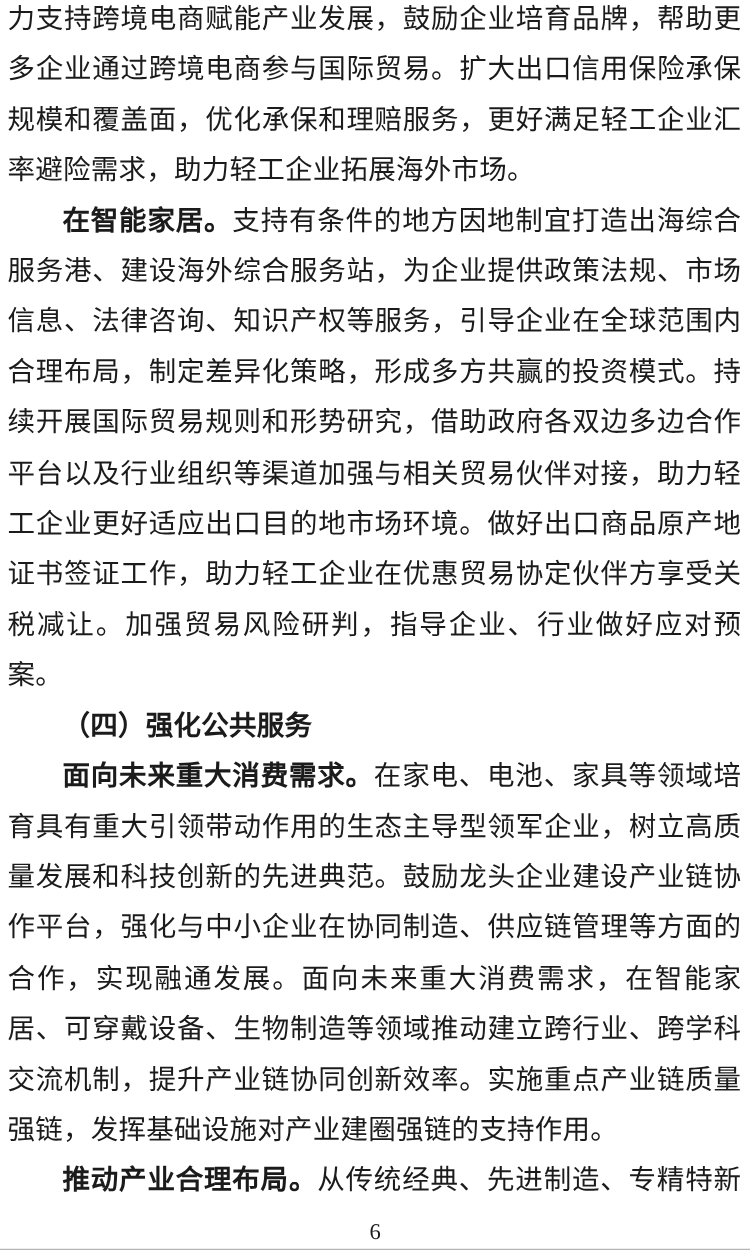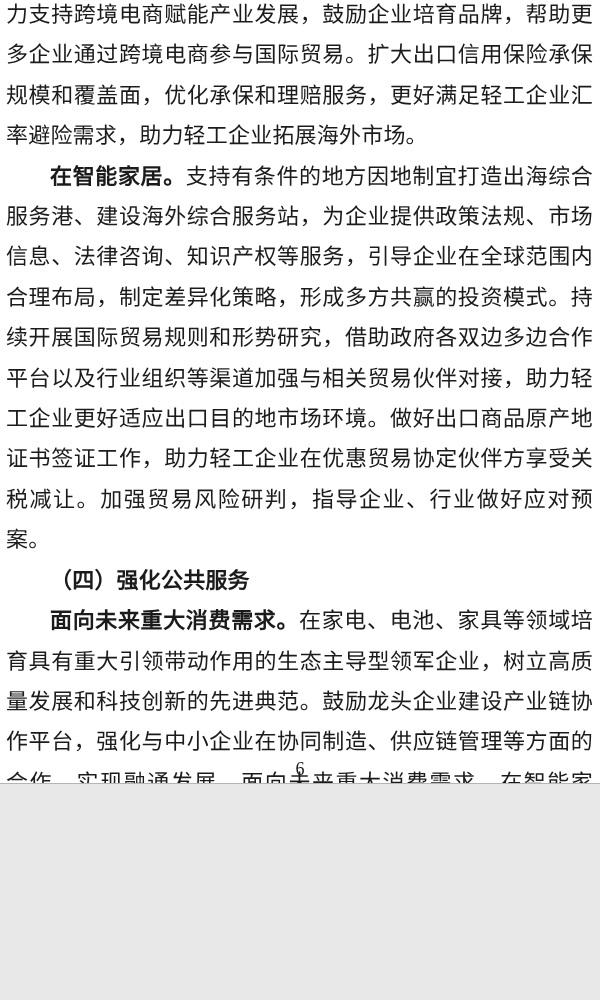--- a/index.html
+++ b/index.html
@@ -1,19 +1,19 @@
 <!DOCTYPE html>
 <html lang="zh-CN"><head>
 <meta charset="utf-8">
 <style>
   html, body { margin: 0; padding: 0; background: #e8e8e8; }
   .page {
     position: relative;
     width: 600px;
-    height: 784px;
+    height: 1000px;
     margin: 0 auto;
     background: #ffffff;
     color: #1b1b1b;
     overflow: hidden;
     font-family: "Liberation Serif", "DejaVu Serif", serif;
     box-sizing: border-box;
     border-bottom: 1px solid #b5b5b5;
   }
   .content {
     padding: 0 7px 0 6px;
@@ -56,17 +56,18 @@
   <div class="content">
 
     <p><span>力支持跨境电商赋能产业发展，鼓励企业培育品牌，帮助更多企业通过跨境电商参与国际贸易。扩大出口信用保险承保规模和覆盖面，优化承保和理赔服务，更好满足轻工企业汇率避险需求，助力轻工企业拓展海外市场。</span></p>
 
     <p class="indent"><span class="lead">在智能家居。</span><span>支持有条件的地方因地制宜打造出海综合服务港、建设海外综合服务站，为企业提供政策法规、市场信息、法律咨询、知识产权等服务，引导企业在全球范围内合理布局，制定差异化策略，形成多方共赢的投资模式。持续开展国际贸易规则和形势研究，借助政府各双边多边合作平台以及行业组织等渠道加强与相关贸易伙伴对接，助力轻工企业更好适应出口目的地市场环境。做好出口商品原产地证书签证工作，助力轻工企业在优惠贸易协定伙伴方享受关税减让。加强贸易风险研判，指导企业、行业做好应对预案。</span></p>
 
     <p class="heading">（四）强化公共服务</p>
 
     <p class="indent"><span class="lead">面向未来重大消费需求。</span><span>在家电、电池、家具等领域培育具有重大引领带动作用的生态主导型领军企业，树立高质量发展和科技创新的先进典范。鼓励龙头企业建设产业链协作平台，强化与中小企业在协同制造、供应链管理等方面的合作，实现融通发展。面向未来重大消费需求，在智能家居、可穿戴设备、生物制造等领域推动建立跨行业、跨学科交流机制，提升产业链协同创新效率。实施重点产业链质量强链，发挥基础设施对产业建圈强链的支持作用。</span></p>
 
+    <p class="indent fill-line"><span class="lead">推动产业合理布局。</span><span>从传统经典、先进制造、专精特新</span></p>
 
   </div>
 
   <div class="page-num">6</div>
 </div>
 
 </body></html>

